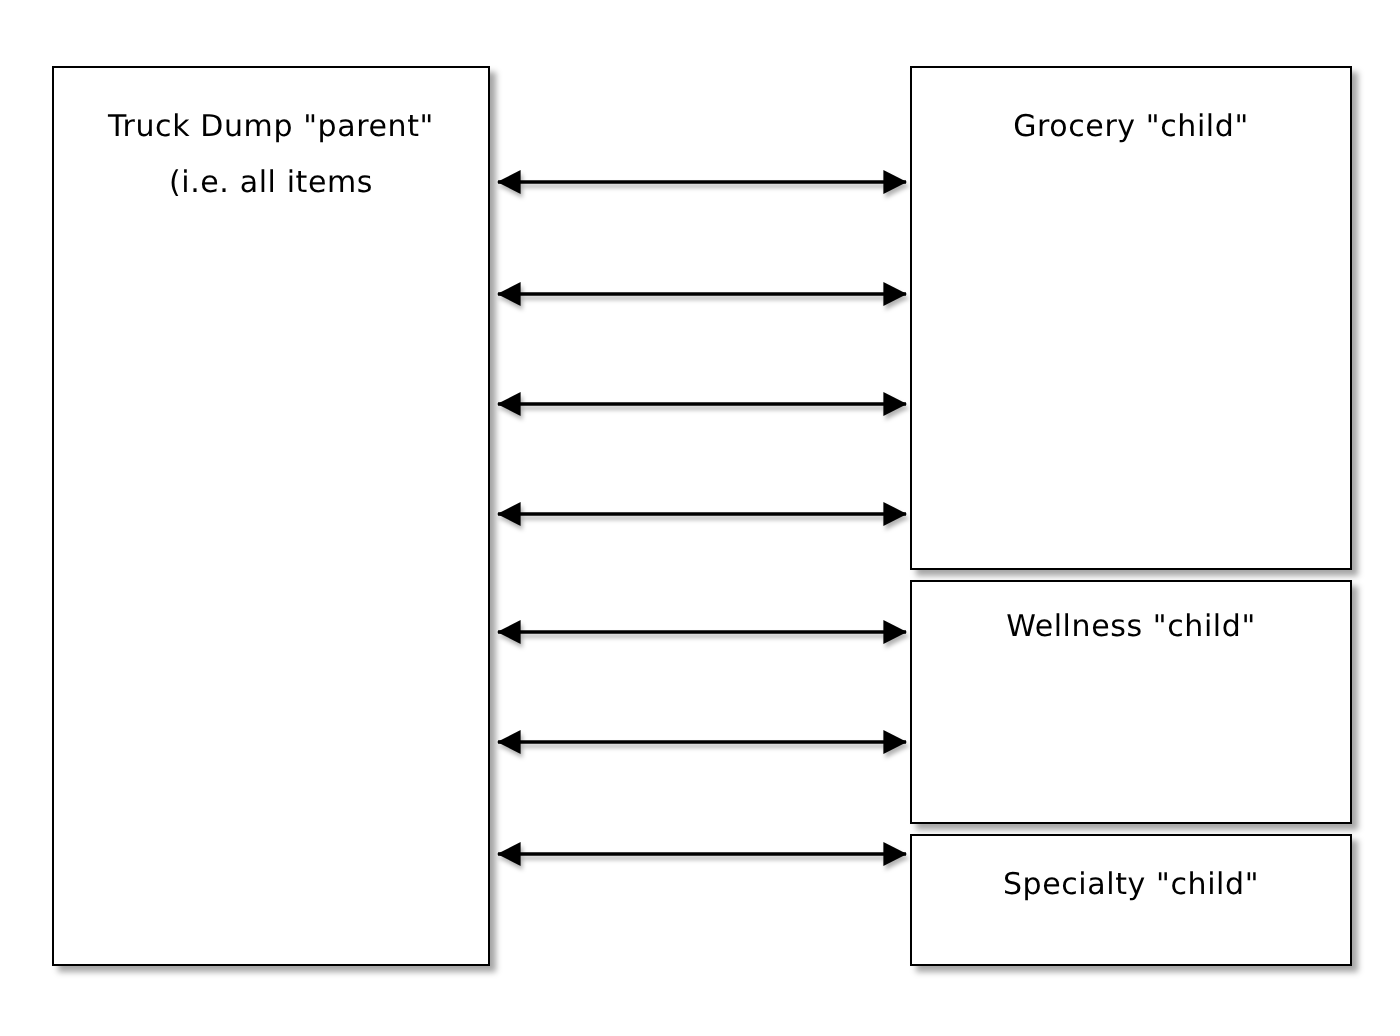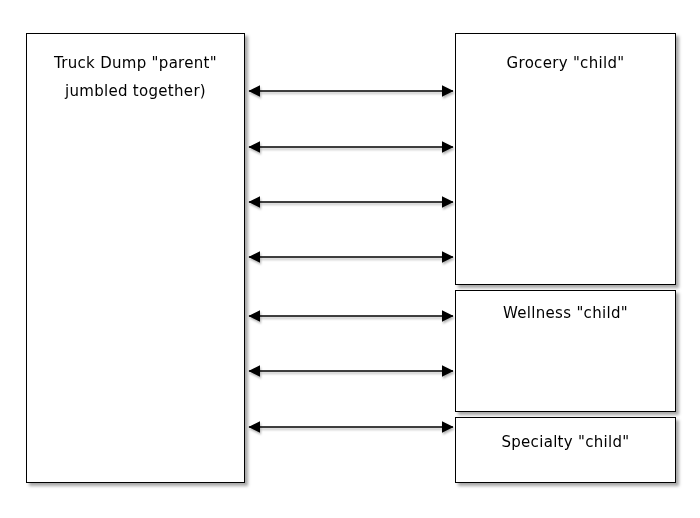--- a/index.html
+++ b/index.html
@@ -89,21 +89,21 @@
       <line x1="249" y1="147" x2="453" y2="147" marker-start="url(#arrowhead)" marker-end="url(#arrowhead)"></line>
       <line x1="249" y1="202" x2="453" y2="202" marker-start="url(#arrowhead)" marker-end="url(#arrowhead)"></line>
       <line x1="249" y1="257" x2="453" y2="257" marker-start="url(#arrowhead)" marker-end="url(#arrowhead)"></line>
       <line x1="249" y1="316" x2="453" y2="316" marker-start="url(#arrowhead)" marker-end="url(#arrowhead)"></line>
       <line x1="249" y1="371" x2="453" y2="371" marker-start="url(#arrowhead)" marker-end="url(#arrowhead)"></line>
       <line x1="249" y1="427" x2="453" y2="427" marker-start="url(#arrowhead)" marker-end="url(#arrowhead)"></line>
     </svg>
 
   <div class="box parent-box">
     <span class="box-line">Truck Dump "parent"</span>
-    <span class="box-line">jumbled together)</span>
+    <span class="box-line">(i.e. all items</span>
   </div>
 
   <div class="box child-grocery">
     <span class="box-line">Grocery "child"</span>
   </div>
 
   <div class="box child-wellness">
     <span class="box-line">Wellness "child"</span>
   </div>
 

